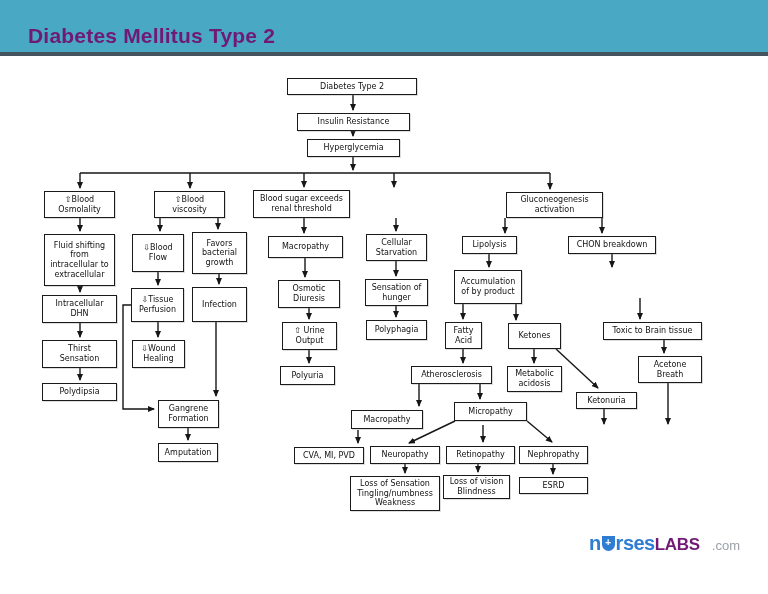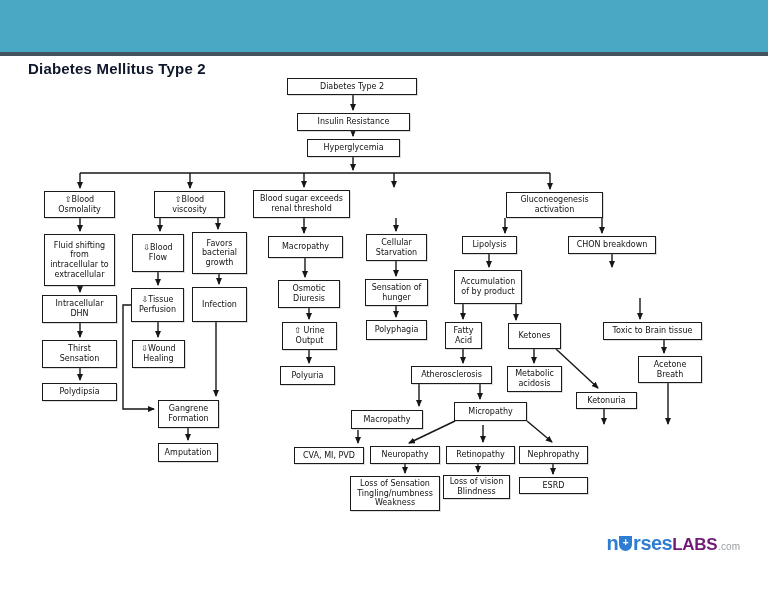--- a/index.html
+++ b/index.html
@@ -1,38 +1,38 @@
 <!DOCTYPE html>
 <html><head>
 <meta charset="utf-8">
 <style>
   html,body{margin:0;padding:0;background:#fff;}
   #page{position:relative;width:768px;height:594px;background:#ffffff;overflow:hidden;
         font-family:"Liberation Sans",sans-serif;}
   
   #header{position:absolute;left:0;top:0;width:768px;height:52px;background:#49a8c4;
           border-bottom:4px solid #44545e;}
-  #header .title{position:absolute;left:28px;top:24px;color:#0f172a;font-size:15px;
-          font-weight:bold;letter-spacing:.2px;font-family:"Liberation Sans",sans-serif;margin-top:36px;}
+  #header .title{position:absolute;left:28px;top:24px;color:#701a75;font-size:21px;
+          font-weight:bold;letter-spacing:.2px;font-family:"Liberation Sans",sans-serif;}
   
   .n{position:absolute;box-sizing:border-box;background:#ffffff;border:1.5px solid #1a1a1a;
      display:flex;align-items:center;justify-content:center;text-align:center;
      font-size:8px;line-height:1.2;color:#111;white-space:pre-line;padding:1px;
      font-family:"DejaVu Sans","Liberation Sans",sans-serif;
      box-shadow:1px 1px 0 rgba(120,120,120,.25);}
   svg.wires{position:absolute;left:0;top:0;}
   
   #logo{position:absolute;right:28px;top:532px;display:flex;align-items:baseline;}
   #logo .blue{color:#2e7dd2;font-weight:bold;font-size:20px;letter-spacing:-0.5px;}
   #logo .u{position:relative;display:inline-block;width:13px;height:15px;background:#2e7dd2;
            border-radius:0 0 7px 7px;margin:0 1px;top:1px;}
   #logo .u .plus{position:absolute;left:0;top:0;width:13px;height:13px;color:#fff;
            font-size:10px;font-weight:bold;display:flex;align-items:center;justify-content:center;}
   #logo .dark{color:#701a75;font-weight:bold;font-size:17px;letter-spacing:-0.3px;}
-  #logo .com{color:#9aa0a6;font-size:10px;margin-left:1px;}
+  #logo .com{color:#9aa0a6;font-size:13px;margin-left:12px;}
 </style>
 </head>
 <body>
 
 <div id="page">
 
   <div id="header">
     <div class="title">Diabetes Mellitus Type 2</div>
   </div>
 

